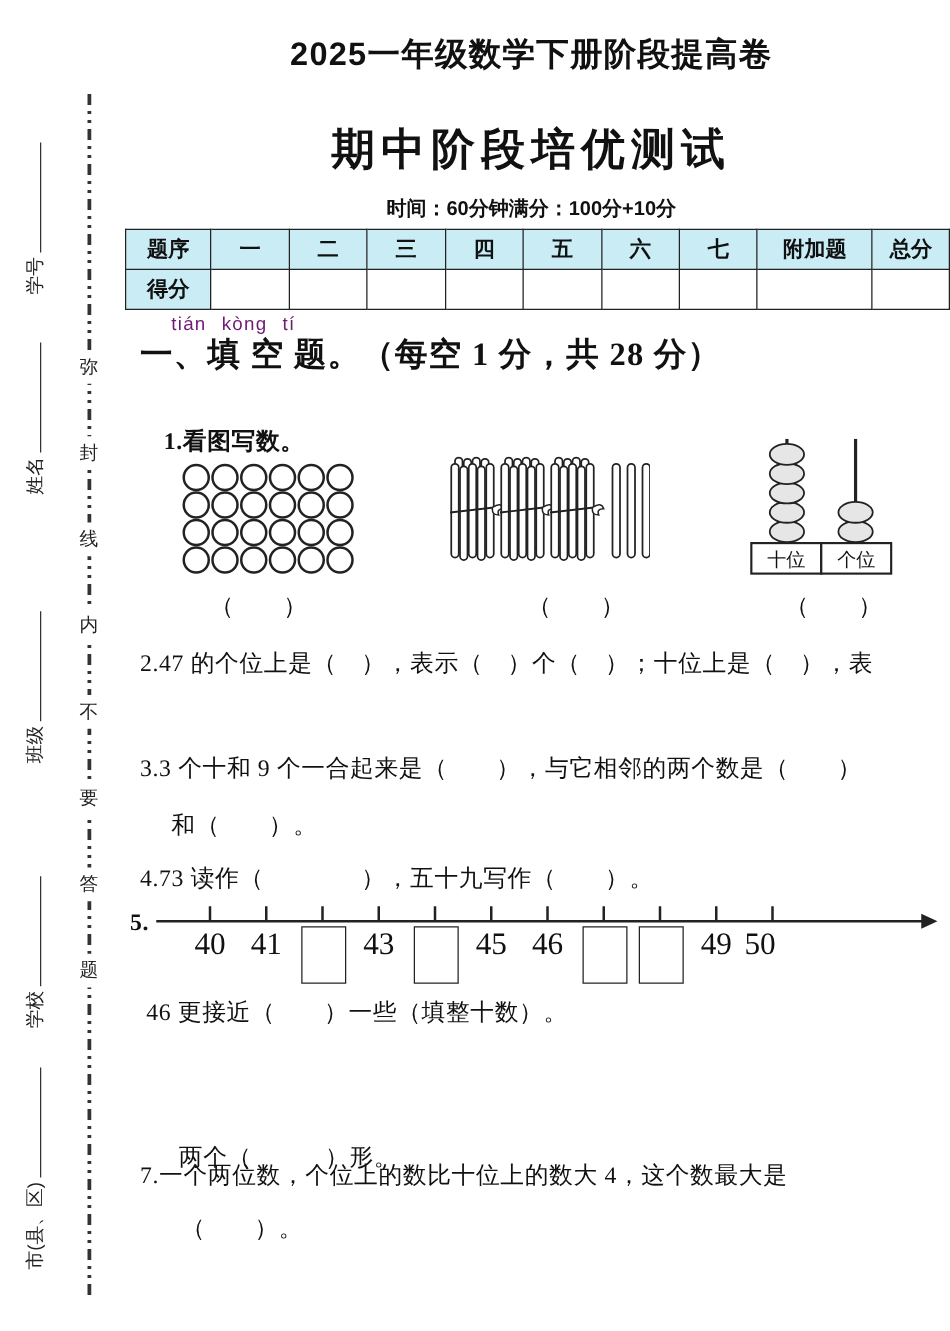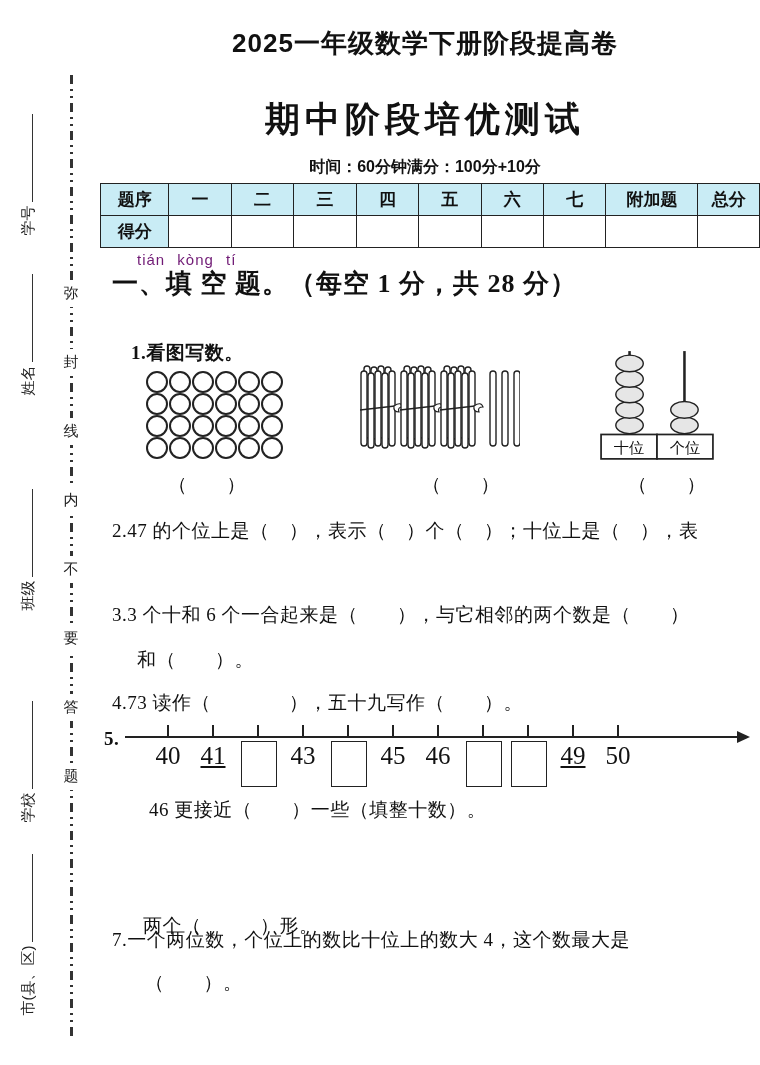--- a/index.html
+++ b/index.html
@@ -214,54 +214,54 @@
     <text x="31.5" y="100" text-anchor="middle" font-size="15" fill="#111">十位</text>
     <text x="86.5" y="100" text-anchor="middle" font-size="15" fill="#111">个位</text>
   </svg>
 
   <span class="q" style="top:472px;left:168px;">（　　）</span>
   <span class="q" style="top:472px;left:422px;">（　　）</span>
   <span class="q" style="top:472px;left:628px;">（　　）</span>
 
   <div class="q" style="top:518px;left:112px;">2.47 的个位上是（　），表示（　）个（　）；十位上是（　），表</div>
 
-  <div class="q" style="top:602px;left:112px;">3.3 个十和 6 个一合起来是（　　），与它相邻的两个数是（　　）</div>
+  <div class="q" style="top:602px;left:112px;">3.3 个十和 9 个一合起来是（　　），与它相邻的两个数是（　　）</div>
   <div class="q" style="top:647px;left:137px;">和（　　）。</div>
 
   <div class="q" style="top:690px;left:112px;">4.73 读作（　　　　），五十九写作（　　）。</div>
 
   <div class="q qnum" style="top:728px;left:104px;">5.</div>
   <div class="numline">
     <div class="nl-line"></div>
     <div class="nl-arrow"></div>
     <div>
         <div class="nl-tick" style="left: 42px;"></div>
         <div class="nl-label" style="left: 21px;">40</div>
         <div class="nl-tick" style="left: 87px;"></div>
-        <div class="nl-label" style="left: 66px; text-decoration: underline;">41</div>
+        <div class="nl-label" style="left: 66px;">41</div>
         <div class="nl-tick" style="left: 132px;"></div>
         <div class="nl-tick" style="left: 177px;"></div>
         <div class="nl-label" style="left: 156px;">43</div>
         <div class="nl-tick" style="left: 222px;"></div>
         <div class="nl-tick" style="left: 267px;"></div>
         <div class="nl-label" style="left: 246px;">45</div>
         <div class="nl-tick" style="left: 312px;"></div>
         <div class="nl-label" style="left: 291px;">46</div>
         <div class="nl-tick" style="left: 357px;"></div>
         <div class="nl-tick" style="left: 402px;"></div>
         <div class="nl-tick" style="left: 447px;"></div>
-        <div class="nl-label" style="left: 426px; text-decoration: underline;">49</div>
+        <div class="nl-label" style="left: 426px;">49</div>
         <div class="nl-tick" style="left: 492px;"></div>
-        <div class="nl-label" style="left: 471px;">50</div>
+        <div class="nl-label" style="left: 461px;">50</div>
         <div class="nl-box" style="left: 116px;"></div>
         <div class="nl-box" style="left: 206px;"></div>
         <div class="nl-box" style="left: 341px;"></div>
         <div class="nl-box" style="left: 386px;"></div>
       </div>
   </div>
-  <div class="q" style="top:797px;left:149px;">46 更接近（　　）一些（填整十数）。</div>
+  <div class="q" style="top:797px;left:117px;">46 更接近（　　）一些（填整十数）。</div>
 
   <div class="q" style="top:885px;left:143px;margin-top:28px;">两个（　　　）形。</div>
 
   <div class="q" style="top:927px;left:112px;">7.一个两位数，个位上的数比十位上的数大 4，这个数最大是</div>
   <div class="q" style="top:970px;left:145px;">（　　）。</div>
 
 </div>
 
 </body></html>

